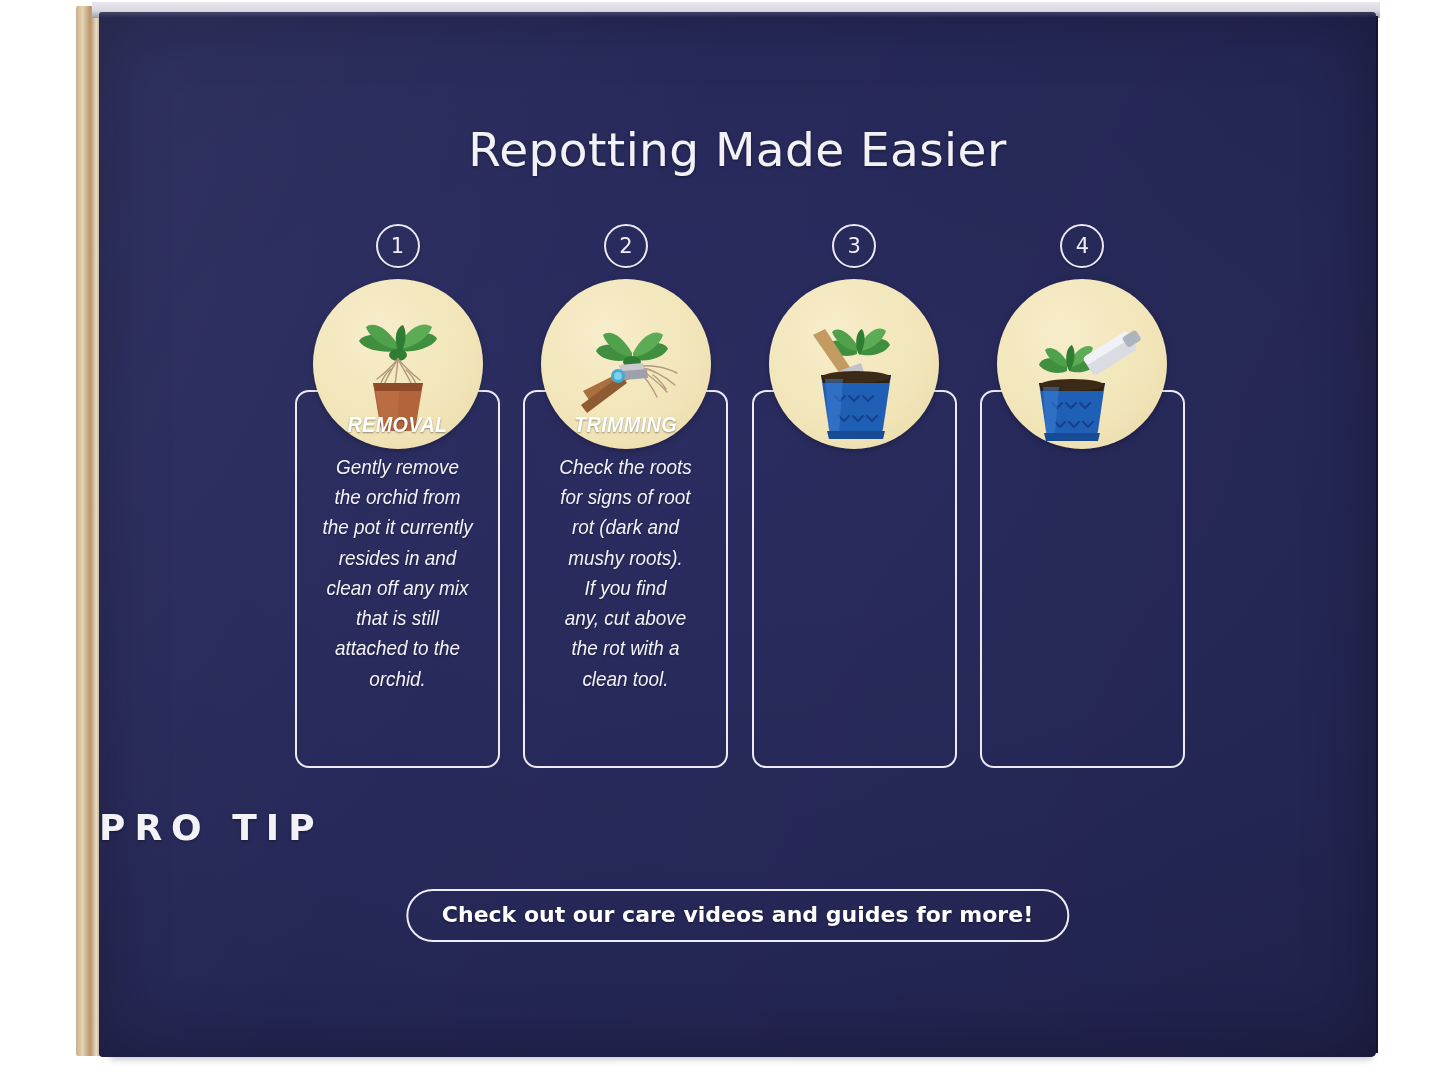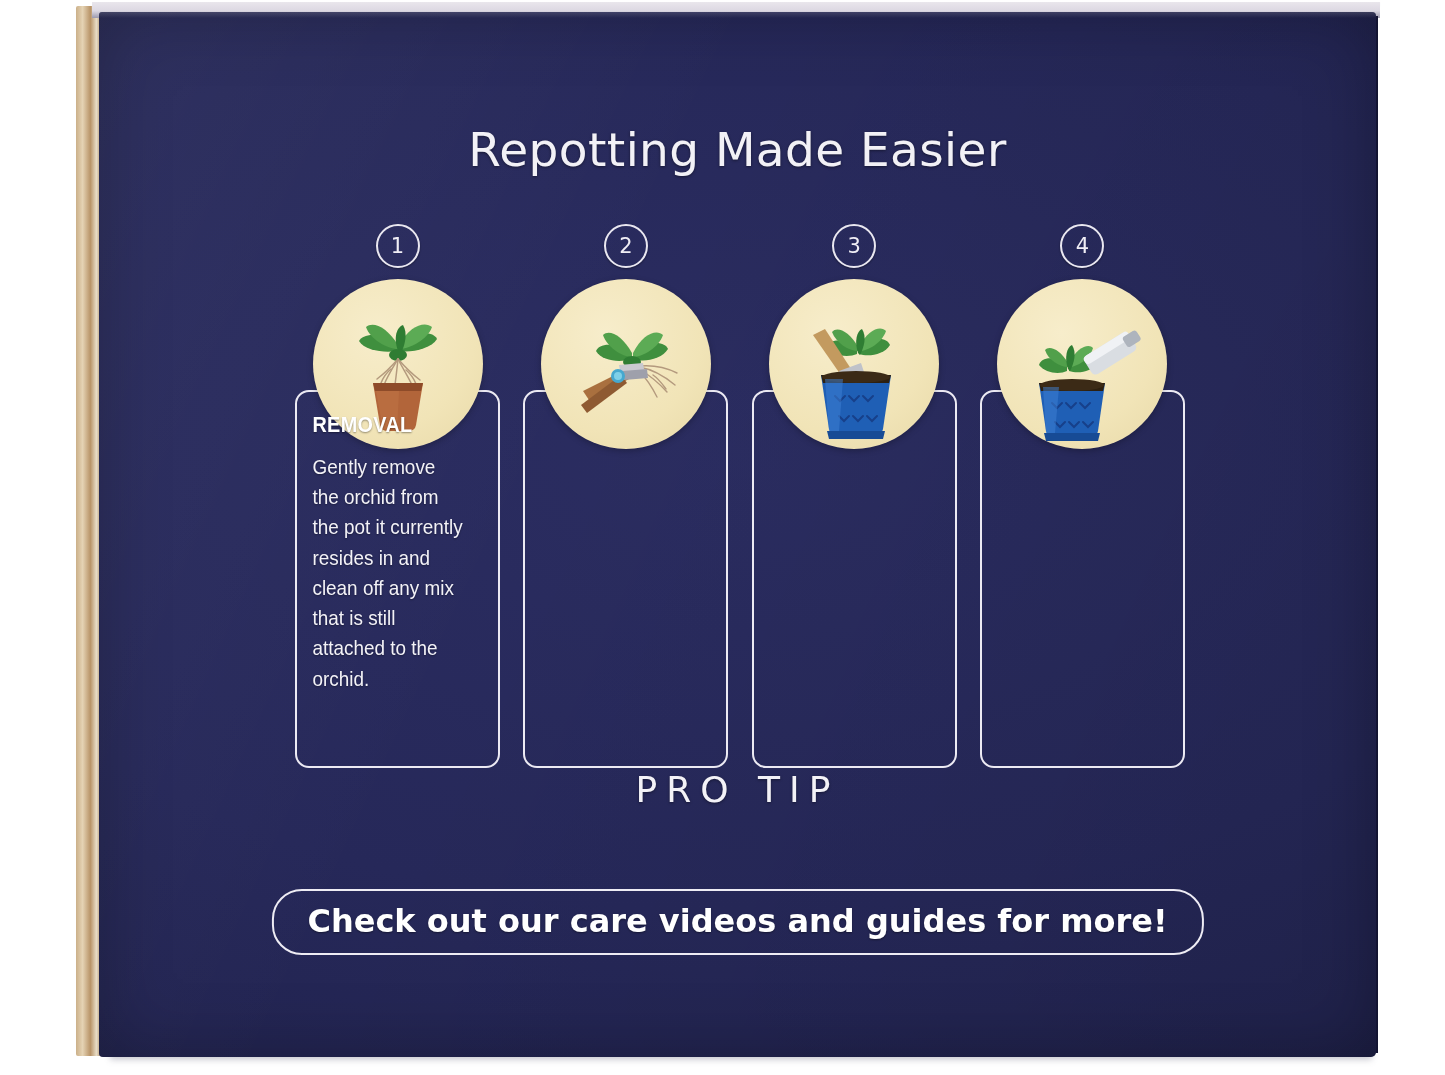--- a/index.html
+++ b/index.html
@@ -89,48 +89,48 @@
     position:absolute;top:166px;left:0;width:205px;height:378px;
     border:2.5px solid #eceaf3;border-radius:14px;
     box-sizing:border-box;z-index:1;
   }
   .card-mask{
     position:absolute;top:160px;left:50%;transform:translateX(-50%);
     width:150px;height:22px;background:#272a5b;z-index:2;
   }
   .card-inner{
     position:absolute;top:188px;left:0;width:205px;z-index:4;
-    padding:0 8px;box-sizing:border-box;
+    text-align:center;padding:0 8px;box-sizing:border-box;font-style:italic;
   }
   .card-head{
     color:#ffffff;font-weight:bold;font-size:22px;letter-spacing:.4px;
     font-family:"Liberation Sans Narrow","Liberation Sans",sans-serif;
     transform:scaleX(.90);transform-origin:center;
     margin-bottom:14px;white-space:nowrap;
     text-shadow:0 1px 2px rgba(0,0,0,.4);
   }
   .card-body{
     color:#f3f2f7;font-size:21px;line-height:1.44;
     font-family:"Liberation Sans Narrow","Liberation Sans",sans-serif;
     transform:scaleX(.90);transform-origin:center top;
     white-space:pre-line;
     text-shadow:0 1px 2px rgba(0,0,0,.35);
   }
 
   .protip{
-    position:absolute;left:0;top:757px;width:100%;text-align:center;
-    color:#f3f2f7;font-size:36px;font-weight:normal;letter-spacing:9px;
+    position:absolute;left:0;top:795px;width:100%;
+    color:#f3f2f7;font-size:36px;font-weight:bold;letter-spacing:9px;
     font-family:"DejaVu Sans", sans-serif;
     text-shadow:0 1px 3px rgba(0,0,0,.4);
   }
   .pill{
     position:absolute;left:50%;top:877px;transform:translateX(-50%);
     border:2.5px solid #eeecf4;border-radius:30px;
     padding:11px 34px 13px;
-    color:#ffffff;font-size:32px;font-weight:bold;
+    color:#ffffff;font-size:22px;font-weight:bold;
     font-family:"DejaVu Sans", sans-serif;
     white-space:nowrap;
     text-shadow:0 1px 2px rgba(0,0,0,.4);
   }
 </style>
 </head>
 <body>
 
 <div class="scene">
 
@@ -209,20 +209,31 @@
               </g>
               <g>
                 <path d="M42 112 L82 92 L88 100 L48 121 Z" fill="#a9703f"></path>
                 <path d="M40 126 L80 96 L86 104 L46 134 Z" fill="#8e5a32"></path>
                 <path d="M78 86 L102 84 L104 96 L80 98 Z" fill="#c9c9cf"></path>
                 <path d="M82 92 L106 90 L107 99 L83 101 Z" fill="#9ea0ab"></path>
                 <circle cx="77" cy="97" r="7" fill="#46a8cf"></circle>
                 <circle cx="77" cy="97" r="4" fill="#7fd0e8"></circle>
               </g>
             </svg>
+          </div>
+          <div class="card-inner">
+            <div class="card-head">TRIMMING</div>
+            <div class="card-body">Check the roots
+for signs of root
+rot  (dark and
+mushy roots).
+If you find
+any, cut above
+the rot with a
+clean tool.</div>
           </div>
         </div>
 
         <div class="step">
           <div class="step-num">3</div>
           <div class="card"></div>
           <div class="card-mask"></div>
           <div class="bubble">
             <svg viewBox="0 0 170 170">
               <g>

